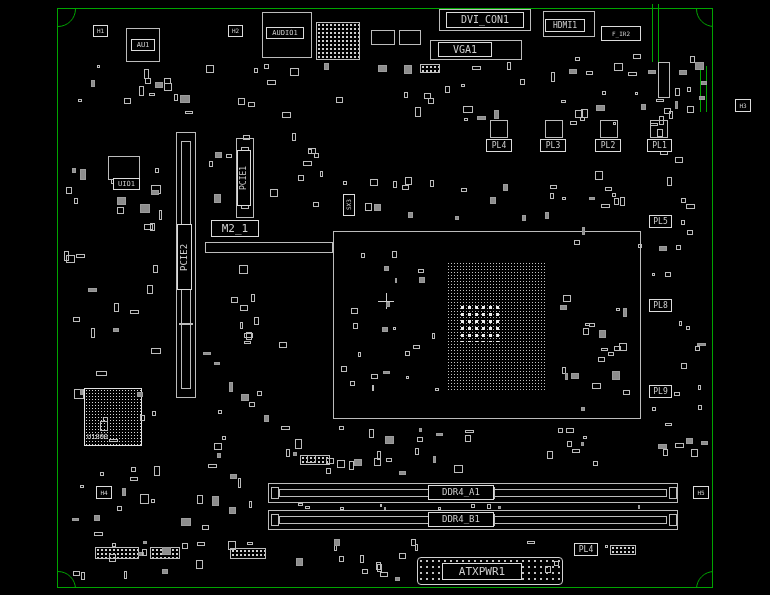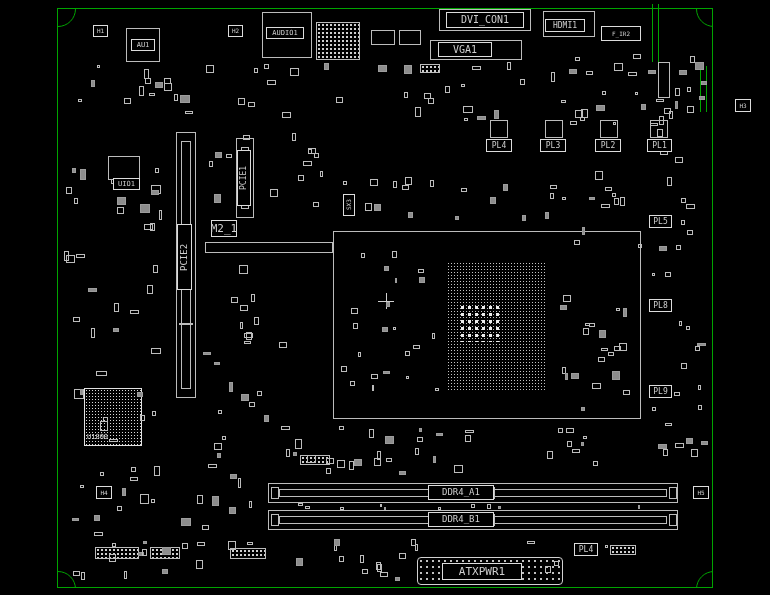--- a/index.html
+++ b/index.html
@@ -99,21 +99,21 @@
     <div class="lbl" style="left: 545px; top: 19px; width: 40px; height: 13px; font-size: 8px;">HDMI1</div>
     <div class="lbl" style="left: 601px; top: 26px; width: 40px; height: 15px; font-size: 6px;">F_IR2</div>
     <div class="lbl" style="left: 735px; top: 99px; width: 16px; height: 13px; font-size: 6px;">H3</div>
     <div class="lbl" style="left: 486px; top: 139px; width: 26px; height: 13px; font-size: 8px;">PL4</div>
     <div class="lbl" style="left: 540px; top: 139px; width: 26px; height: 13px; font-size: 8px;">PL3</div>
     <div class="lbl" style="left: 595px; top: 139px; width: 26px; height: 13px; font-size: 8px;">PL2</div>
     <div class="lbl" style="left: 647px; top: 139px; width: 25px; height: 13px; font-size: 8px;">PL1</div>
     <div class="lbl" style="left: 113px; top: 178px; width: 27px; height: 12px; font-size: 7px;">UIO1</div>
     <div class="lbl v" style="left: 237px; top: 150px; width: 14px; height: 56px; font-size: 8px;">PCIE1</div>
     <div class="lbl v" style="left: 177px; top: 224px; width: 15px; height: 66px; font-size: 9px;">PCIE2</div>
-    <div class="lbl" style="left: 211px; top: 220px; width: 26px; height: 17px; font-size: 11px;">M2_1</div>
+    <div class="lbl" style="left: 211px; top: 220px; width: 48px; height: 17px; font-size: 11px;">M2_1</div>
     <div class="lbl v" style="left: 343px; top: 194px; width: 12px; height: 22px; font-size: 6px;">SX3</div>
     <div class="lbl" style="left: 649px; top: 215px; width: 23px; height: 13px; font-size: 8px;">PL5</div>
     <div class="lbl" style="left: 649px; top: 299px; width: 23px; height: 13px; font-size: 8px;">PL8</div>
     <div class="lbl" style="left: 649px; top: 385px; width: 23px; height: 13px; font-size: 8px;">PL9</div>
     <div class="lbl" style="left: 96px; top: 486px; width: 16px; height: 13px; font-size: 6px;">H4</div>
     <div class="lbl" style="left: 693px; top: 486px; width: 16px; height: 13px; font-size: 6px;">H5</div>
     <div class="lbl" style="left: 428px; top: 485px; width: 66px; height: 15px; font-size: 9px;">DDR4_A1</div>
     <div class="lbl" style="left: 428px; top: 512px; width: 66px; height: 15px; font-size: 9px;">DDR4_B1</div>
     <div class="lbl" style="left: 574px; top: 543px; width: 24px; height: 13px; font-size: 8px;">PL4</div>
     <div class="lbl" style="left: 442px; top: 563px; width: 80px; height: 17px; font-size: 11px;">ATXPWR1</div>

